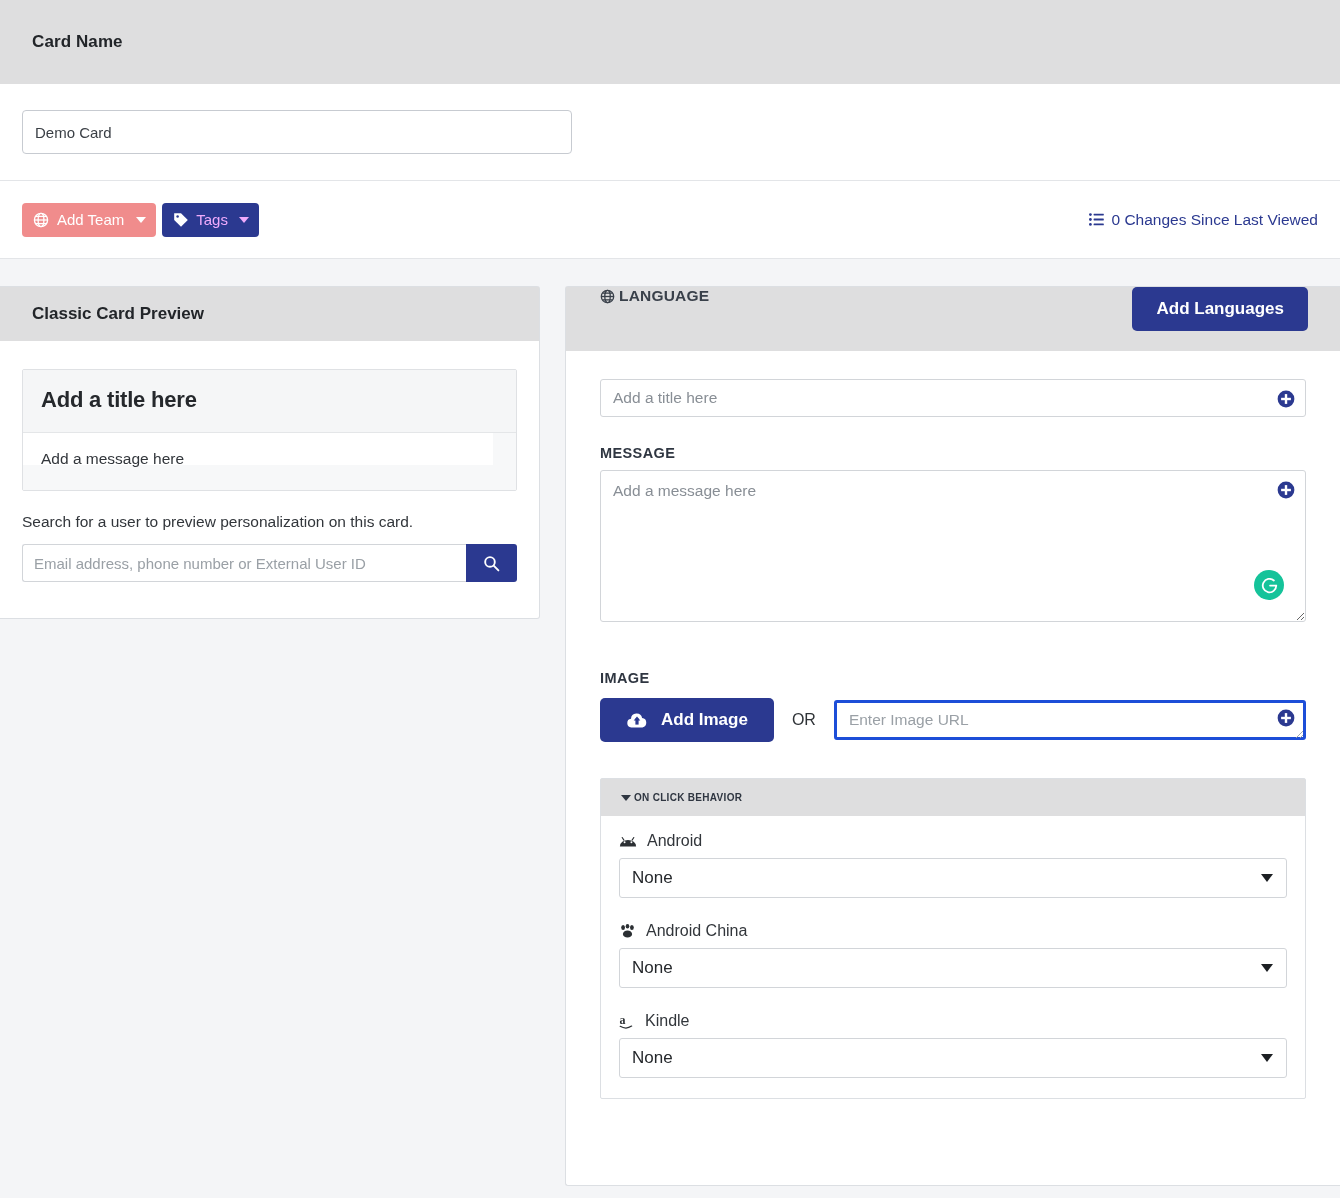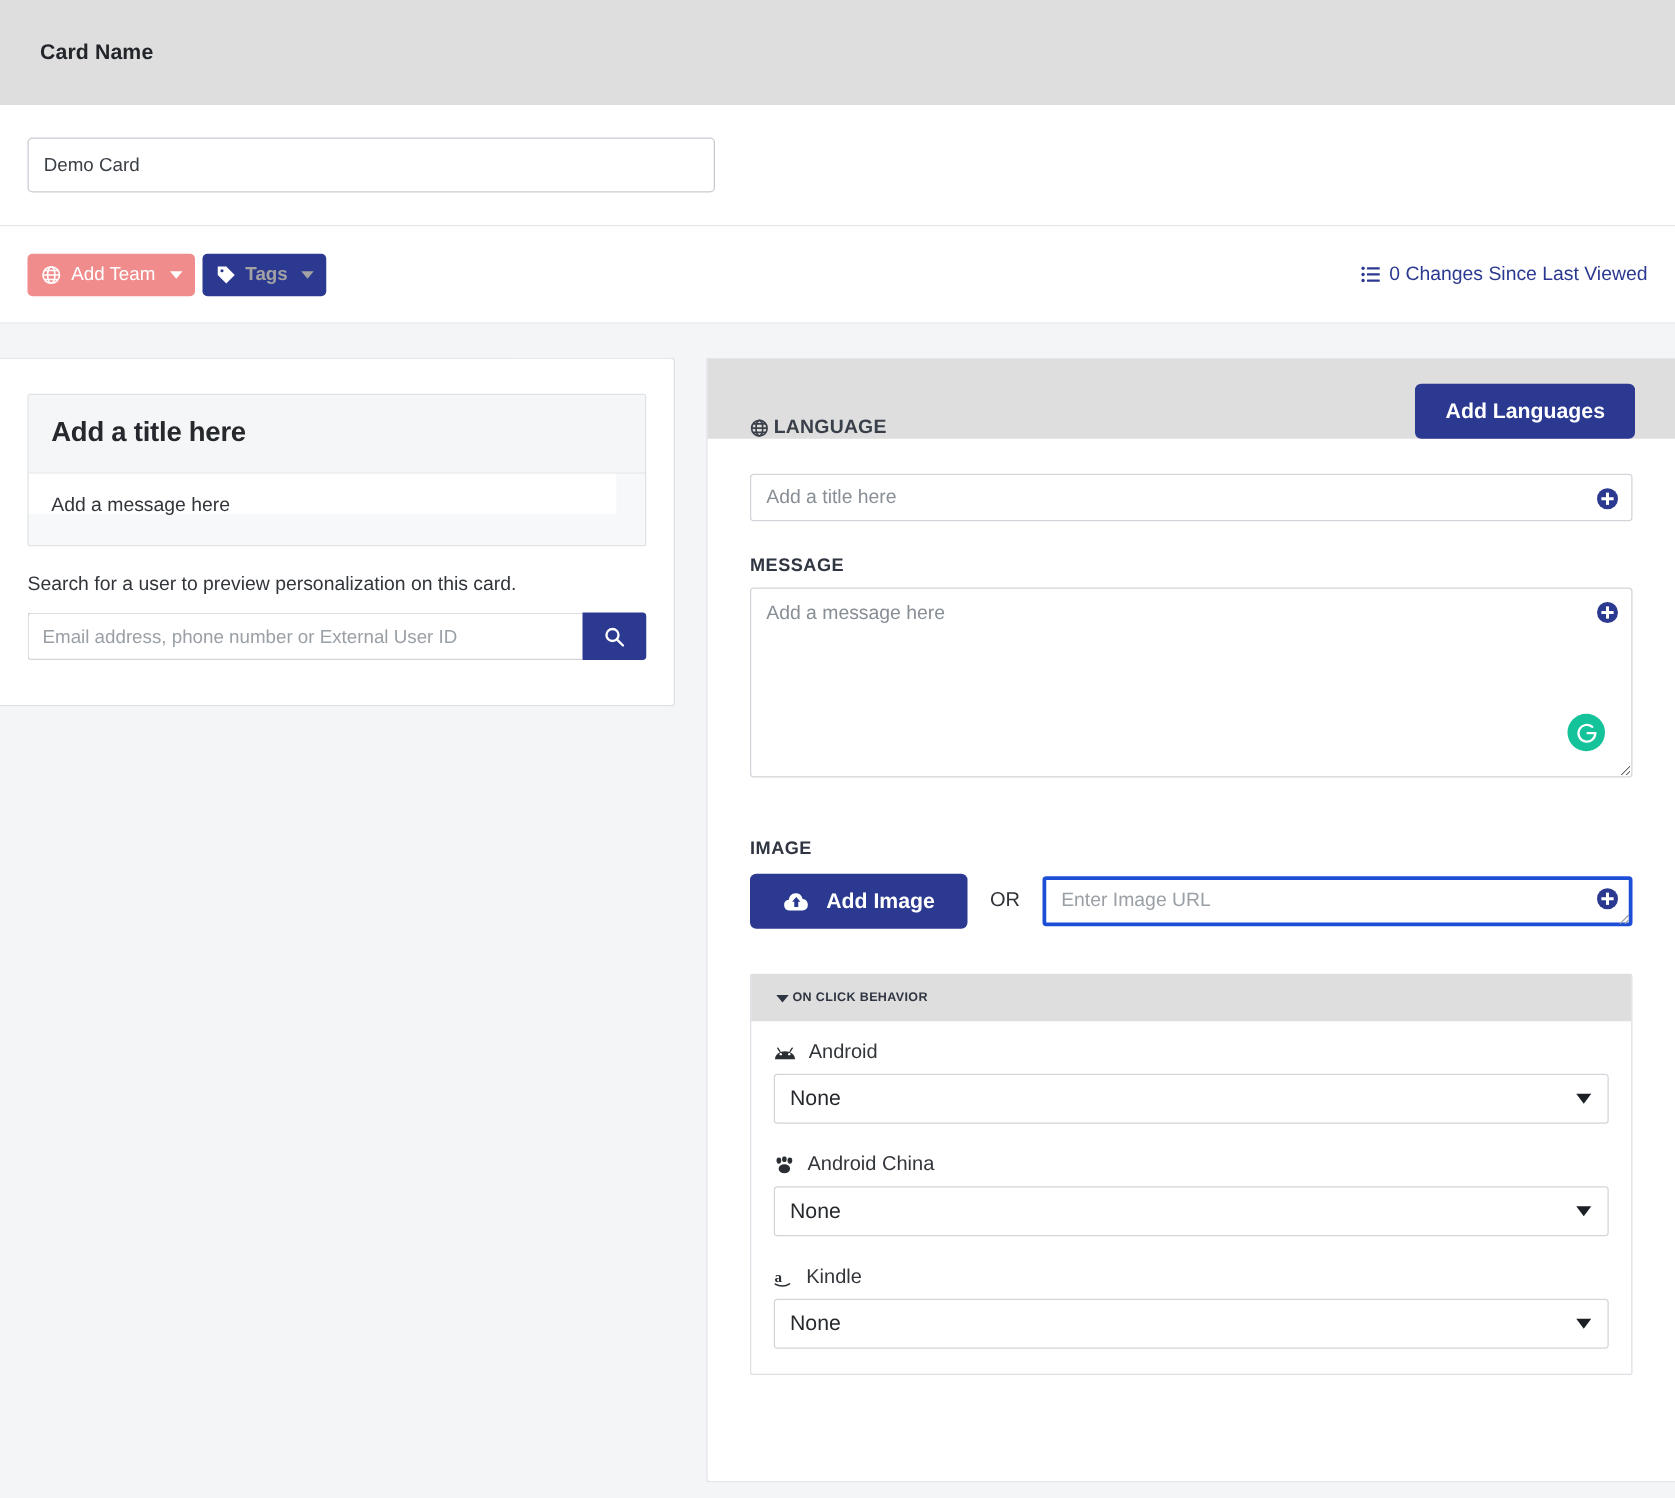--- a/index.html
+++ b/index.html
@@ -79,24 +79,23 @@
     box-sizing: border-box;
   }
   .btn-team {
     background: #f08c8c;
     color: #ffffff;
     padding: 0 10px 0 11px;
     gap: 8px;
   }
   .btn-tags {
     background: #2b3990;
-    color: #a3a3a3;
+    color: #f0abfc;
     padding: 0 10px 0 11px;
     gap: 7px;
-    font-weight: bold;
   }
   .btn .caret {
     display: inline-block;
     width: 0; height: 0;
     border-left: 5px solid transparent;
     border-right: 5px solid transparent;
     border-top: 6px solid currentColor;
     margin-left: 4px;
   }
   .icon-svg { display: block; }
@@ -211,21 +210,21 @@
     border: 1px solid #dcdfe3;
     border-right: none;
     border-radius: 3px 0 0 3px;
     box-sizing: border-box;
     min-height: 900px;
   }
   .lang-head {
     background: #dededf;
     height: 64px;
     display: flex;
-    align-items: flex-end;
+    align-items: flex-start;
     justify-content: space-between;
     padding: 0 32px 0 34px;
     box-sizing: border-box;
   }
   .lang-head-label {
     display: inline-flex;
     align-items: center;
     gap: 4px;
     font-size: 15.5px;
     font-weight: bold;
@@ -468,20 +467,21 @@
           <rect x="4.6" y="10.5" width="10.2" height="1.8" rx="0.4"></rect>
       </svg>
     </span>
     <span>0 Changes Since Last Viewed</span>
   </a>
 </div>
 
 <div class="main">
 
   <section class="preview-panel">
+    <div class="panel-head">Classic Card Preview</div>
 
     <div class="preview-body">
       <div class="card-preview">
         <div class="card-preview-title">Add a title here</div>
         <div class="card-preview-msg">
           <span>Add a message here</span>
         </div>
       </div>
 
       <div class="search-help">Search for a user to preview personalization on this card.</div>

